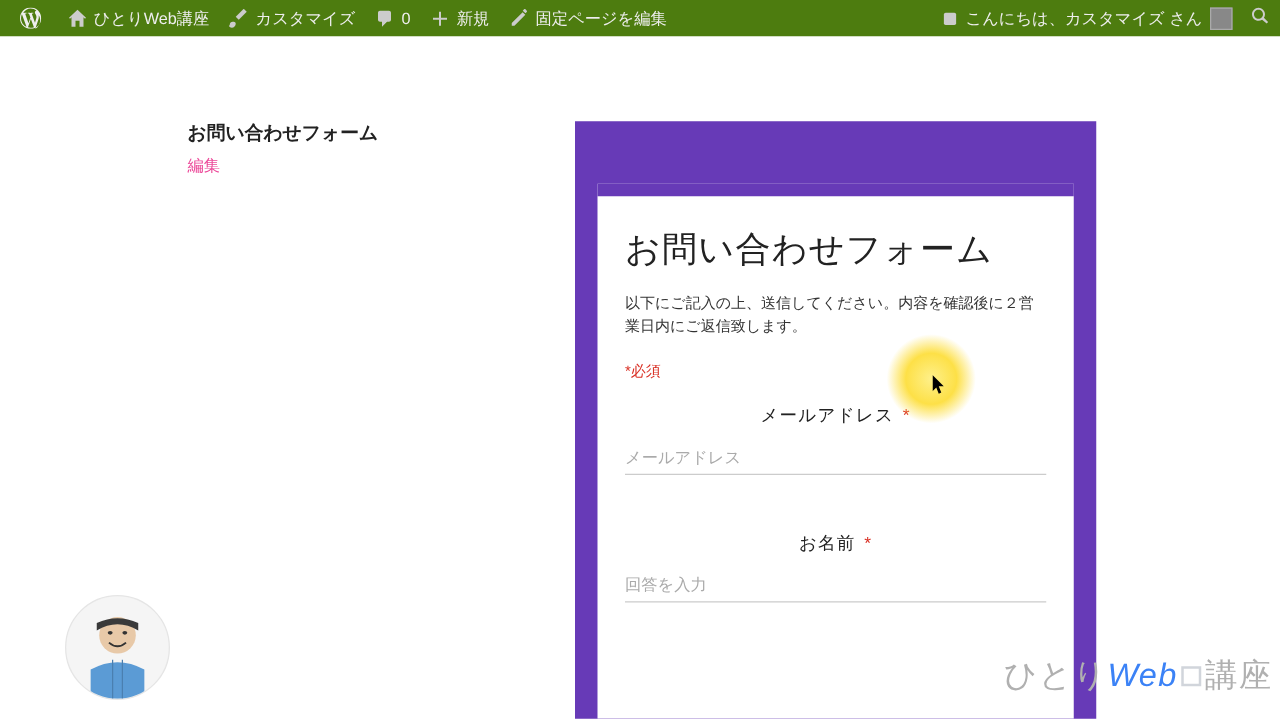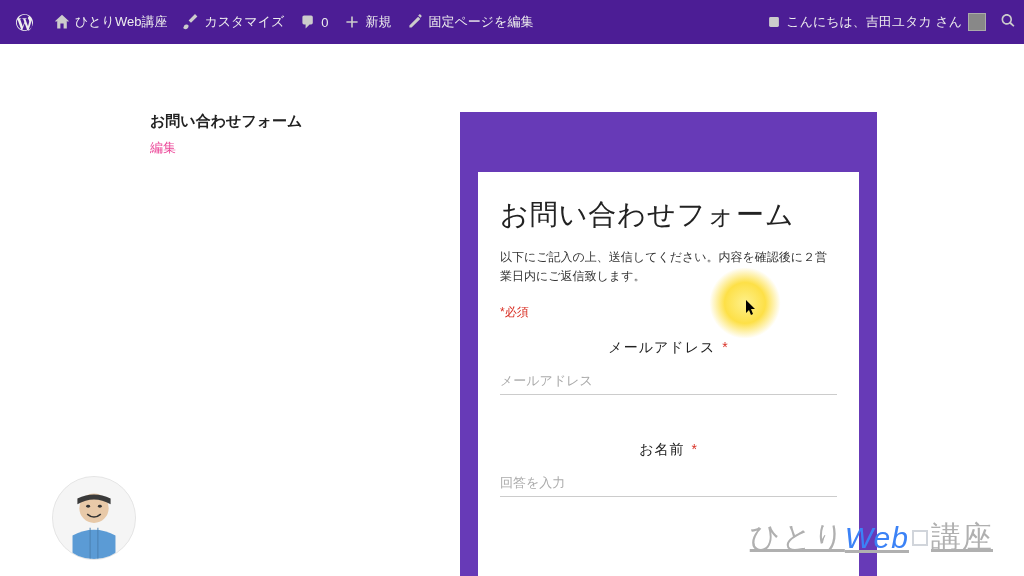--- a/index.html
+++ b/index.html
@@ -1,18 +1,18 @@
 <!DOCTYPE html>
 <html><head>
   <meta charset="utf-8">
   <style>
     * { margin: 0; padding: 0; box-sizing: border-box; }
     body { font-family: -apple-system, "Hiragino Sans", "Hiragino Kaku Gothic ProN", Meiryo, sans-serif; background: #fff; width: 1024px; height: 576px; overflow: hidden; position: relative; }
     
-    .adminbar { height: 44px; background: #4c1d95; color: #ccc; display: flex; align-items: center; font-size: 13px; padding: 0 8px; position: relative; }
+    .adminbar { height: 29px; background: #4d7c0f; color: #ccc; display: flex; align-items: center; font-size: 13px; padding: 0 8px; position: relative; }
     .adminbar-left { display: flex; align-items: center; gap: 0; }
     .adminbar-item { display: flex; align-items: center; padding: 0 8px; height: 32px; cursor: pointer; color: #eee; }
     .adminbar-icon { display: inline-flex; align-items: center; margin-right: 5px; }
     .adminbar-center { position: absolute; left: 50%; transform: translateX(-50%); display: flex; align-items: center; }
     .adminbar-right { margin-left: auto; display: flex; align-items: center; }
     .avatar-box { width: 18px; height: 18px; background: #888; margin-left: 6px; border: 1px solid #aaa; }
     .search-icon { margin-left: 6px; }
     
     .content { display: flex; padding: 68px 0 0 150px; }
     .sidebar { width: 200px; }
@@ -28,21 +28,21 @@
     .form-field-label .req { color: #d93025; margin-left: 2px; }
     .form-input { width: 100%; border: none; border-bottom: 1px solid #ccc; padding: 6px 0; font-size: 13px; color: #999; outline: none; background: transparent; }
     .form-input::placeholder { color: #aaa; }
     .field-group { margin-bottom: 46px; }
     
     .highlight { position: absolute; width: 72px; height: 72px; background: radial-gradient(circle, #fef08a 0%, #fde047 40%, rgba(253,224,71,0) 70%); border-radius: 50%; left: 709px; top: 267px; pointer-events: none; }
     .cursor-arrow { position: absolute; left: 746px; top: 300px; pointer-events: none; }
     
     .profile-avatar { position: absolute; left: 52px; bottom: 16px; width: 84px; height: 84px; border-radius: 50%; background: #f0f0f0; display: flex; align-items: center; justify-content: center; overflow: hidden; border: 1px solid #e5e5e5; }
     
-    .watermark { position: absolute; right: 31px; bottom: 18px; font-size: 30px; color: #b0b0b0; font-weight: 300; letter-spacing: 1px; display: flex; align-items: center; text-decoration: underline; }
+    .watermark { position: absolute; right: 6px; bottom: 18px; font-size: 26px; color: #b0b0b0; font-weight: 300; letter-spacing: 1px; display: flex; align-items: center; }
     .watermark .web { color: #3b82f6; font-style: italic; }
     .watermark .sq { display: inline-block; width: 16px; height: 16px; border: 2px solid #d1d5db; margin: 0 3px; }
   </style>
 </head>
 <body>
 
 <div class="adminbar">
   <div class="adminbar-left">
     <div class="adminbar-item">
       <span class="adminbar-icon">
@@ -92,21 +92,21 @@
       <span>固定ページを編集</span>
     </div>
   </div>
   <div class="adminbar-right">
     <div class="adminbar-item">
       <span class="adminbar-icon">
         <svg width="14" height="14" viewBox="0 0 20 20" fill="#ccc">
             <rect x="3" y="3" width="14" height="14" rx="2"></rect>
           </svg>
       </span>
-      <span>こんにちは、吉田ユタカ さん</span>
+      <span>こんにちは、カスタマイズ さん</span>
       <span class="avatar-box"></span>
     </div>
     <span class="search-icon">
       <svg width="16" height="16" viewBox="0 0 20 20" fill="#ccc">
           <path d="M12.1 13.5c-1 .7-2.3 1.1-3.6 1.1C5 14.6 2 11.6 2 8s3-6.6 6.5-6.6S15 4.4 15 8c0 1.3-.4 2.6-1.1 3.6l4.2 4.2-1.4 1.4-4.6-3.7zM8.5 3.4C6 3.4 4 5.5 4 8s2 4.6 4.5 4.6S13 10.5 13 8s-2-4.6-4.5-4.6z"></path>
         </svg>
     </span>
   </div>
 </div>
 

